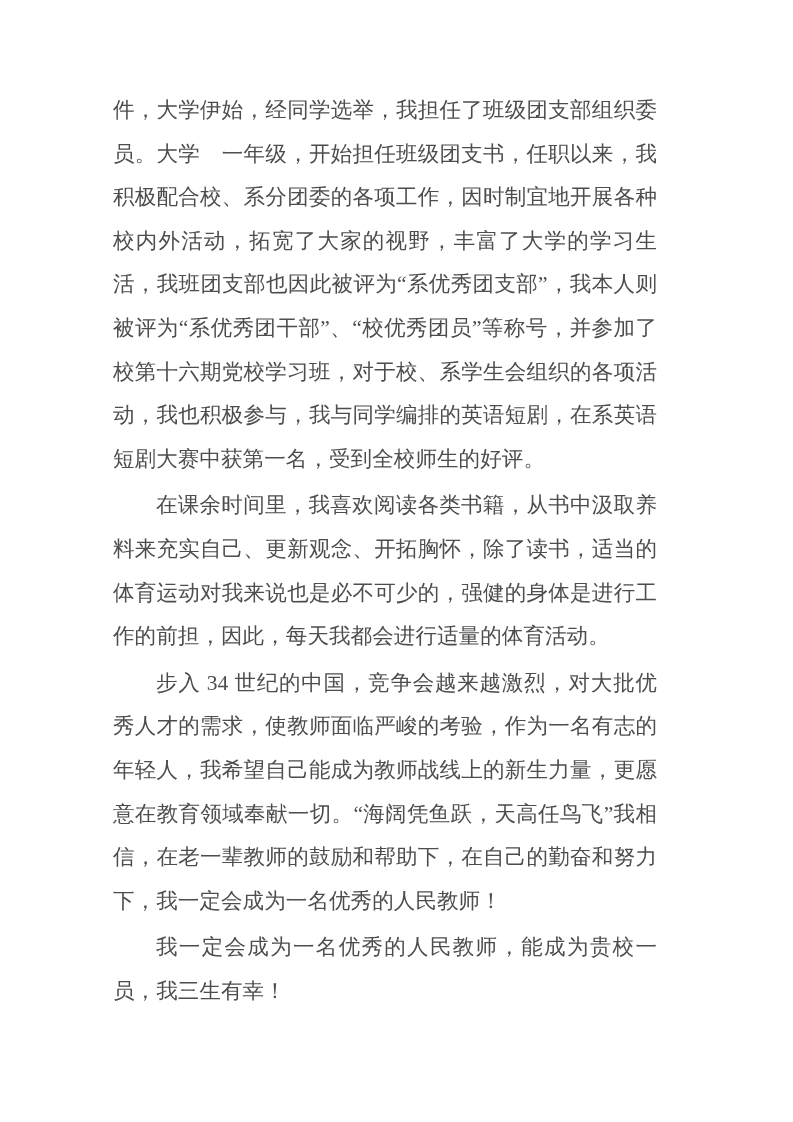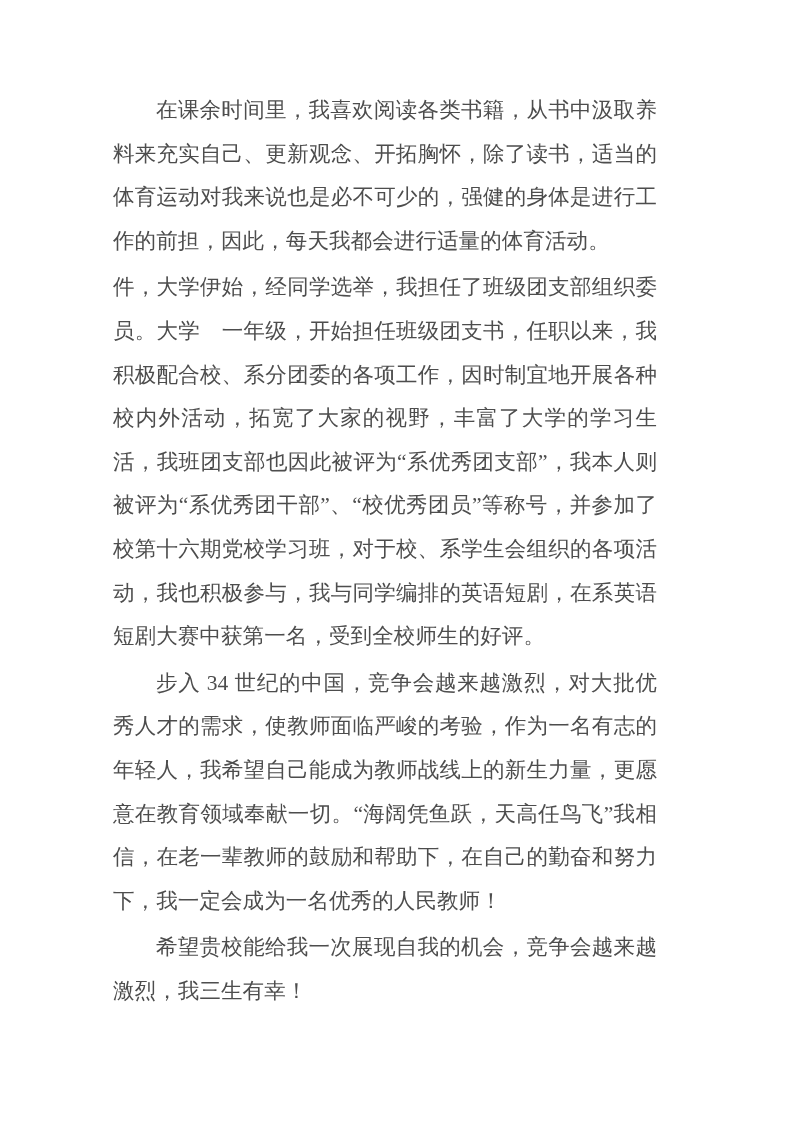--- a/index.html
+++ b/index.html
@@ -33,18 +33,18 @@
   }
   .para.indent {
     text-indent: 2em;
   }
 </style>
 </head>
 <body>
 
 <div class="page">
   <div class="content">
+    <p class="para">件，大学伊始，经同学选举，我担任了班级团支部组织委员。大学　一年级，开始担任班级团支书，任职以来，我积极配合校、系分团委的各项工作，因时制宜地开展各种校内外活动，拓宽了大家的视野，丰富了大学的学习生活，我班团支部也因此被评为“系优秀团支部”，我本人则被评为“系优秀团干部”、“校优秀团员”等称号，并参加了校第十六期党校学习班，对于校、系学生会组织的各项活动，我也积极参与，我与同学编排的英语短剧，在系英语短剧大赛中获第一名，受到全校师生的好评。</p>
     <p class="para indent">在课余时间里，我喜欢阅读各类书籍，从书中汲取养料来充实自己、更新观念、开拓胸怀，除了读书，适当的体育运动对我来说也是必不可少的，强健的身体是进行工作的前担，因此，每天我都会进行适量的体育活动。</p>
-    <p class="para">件，大学伊始，经同学选举，我担任了班级团支部组织委员。大学　一年级，开始担任班级团支书，任职以来，我积极配合校、系分团委的各项工作，因时制宜地开展各种校内外活动，拓宽了大家的视野，丰富了大学的学习生活，我班团支部也因此被评为“系优秀团支部”，我本人则被评为“系优秀团干部”、“校优秀团员”等称号，并参加了校第十六期党校学习班，对于校、系学生会组织的各项活动，我也积极参与，我与同学编排的英语短剧，在系英语短剧大赛中获第一名，受到全校师生的好评。</p>
     <p class="para indent">步入 34 世纪的中国，竞争会越来越激烈，对大批优秀人才的需求，使教师面临严峻的考验，作为一名有志的年轻人，我希望自己能成为教师战线上的新生力量，更愿意在教育领域奉献一切。“海阔凭鱼跃，天高任鸟飞”我相信，在老一辈教师的鼓励和帮助下，在自己的勤奋和努力下，我一定会成为一名优秀的人民教师！</p>
-    <p class="para indent">希望贵校能给我一次展现自我的机会，竞争会越来越激烈，我三生有幸！</p>
+    <p class="para indent">我一定会成为一名优秀的人民教师，能成为贵校一员，我三生有幸！</p>
   </div>
 </div>
 
 </body></html>

